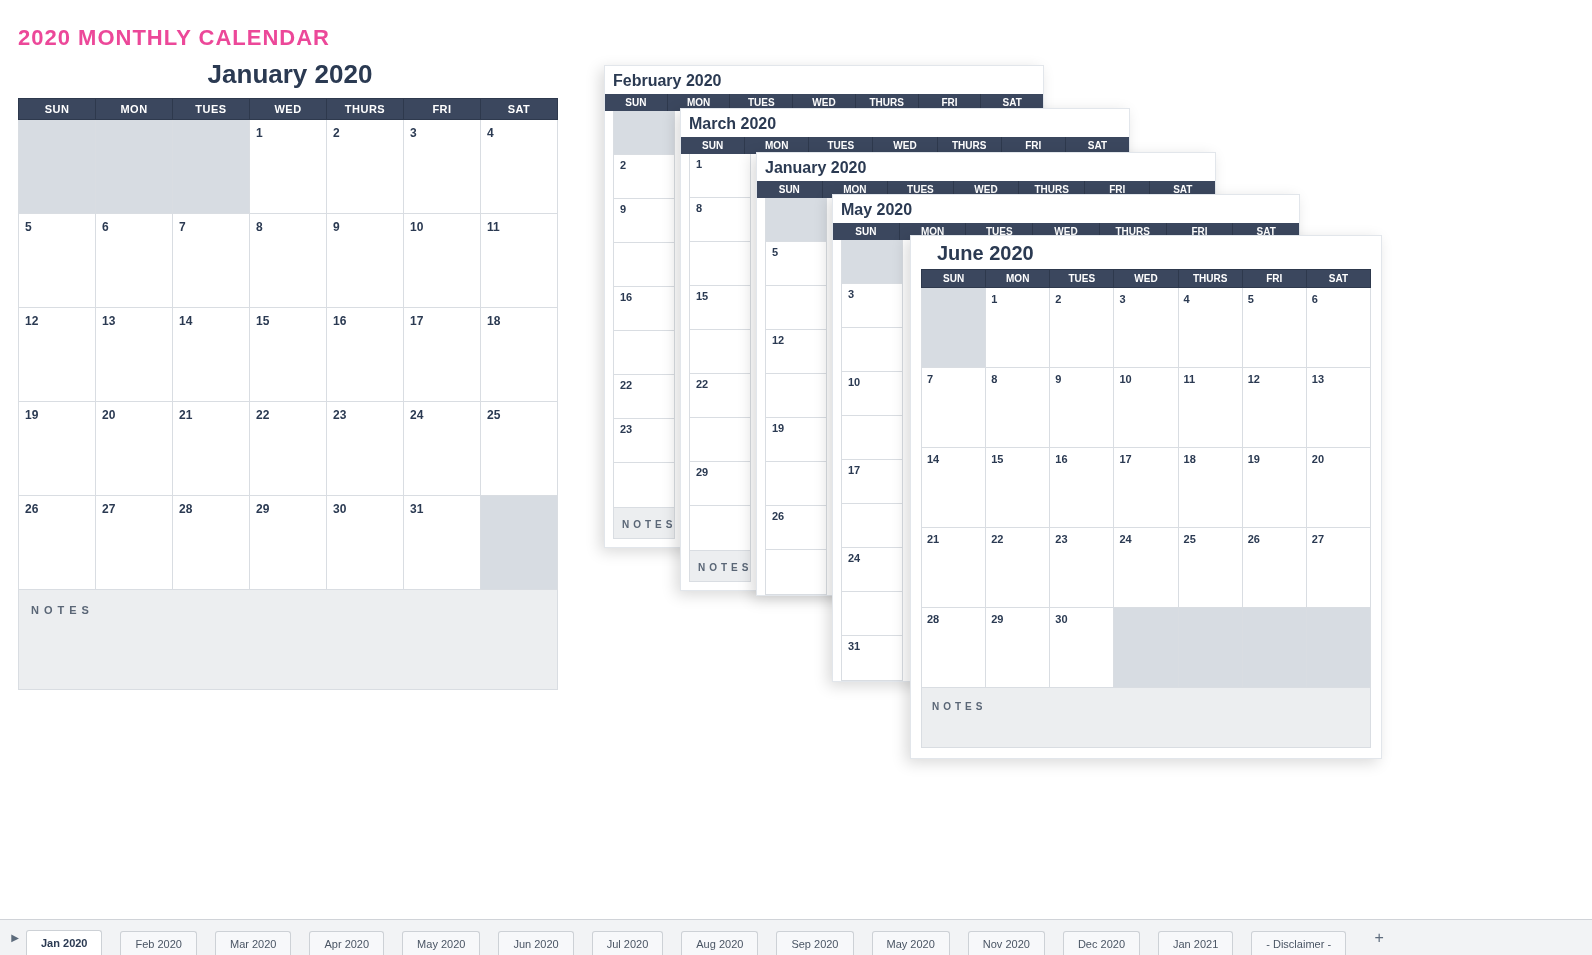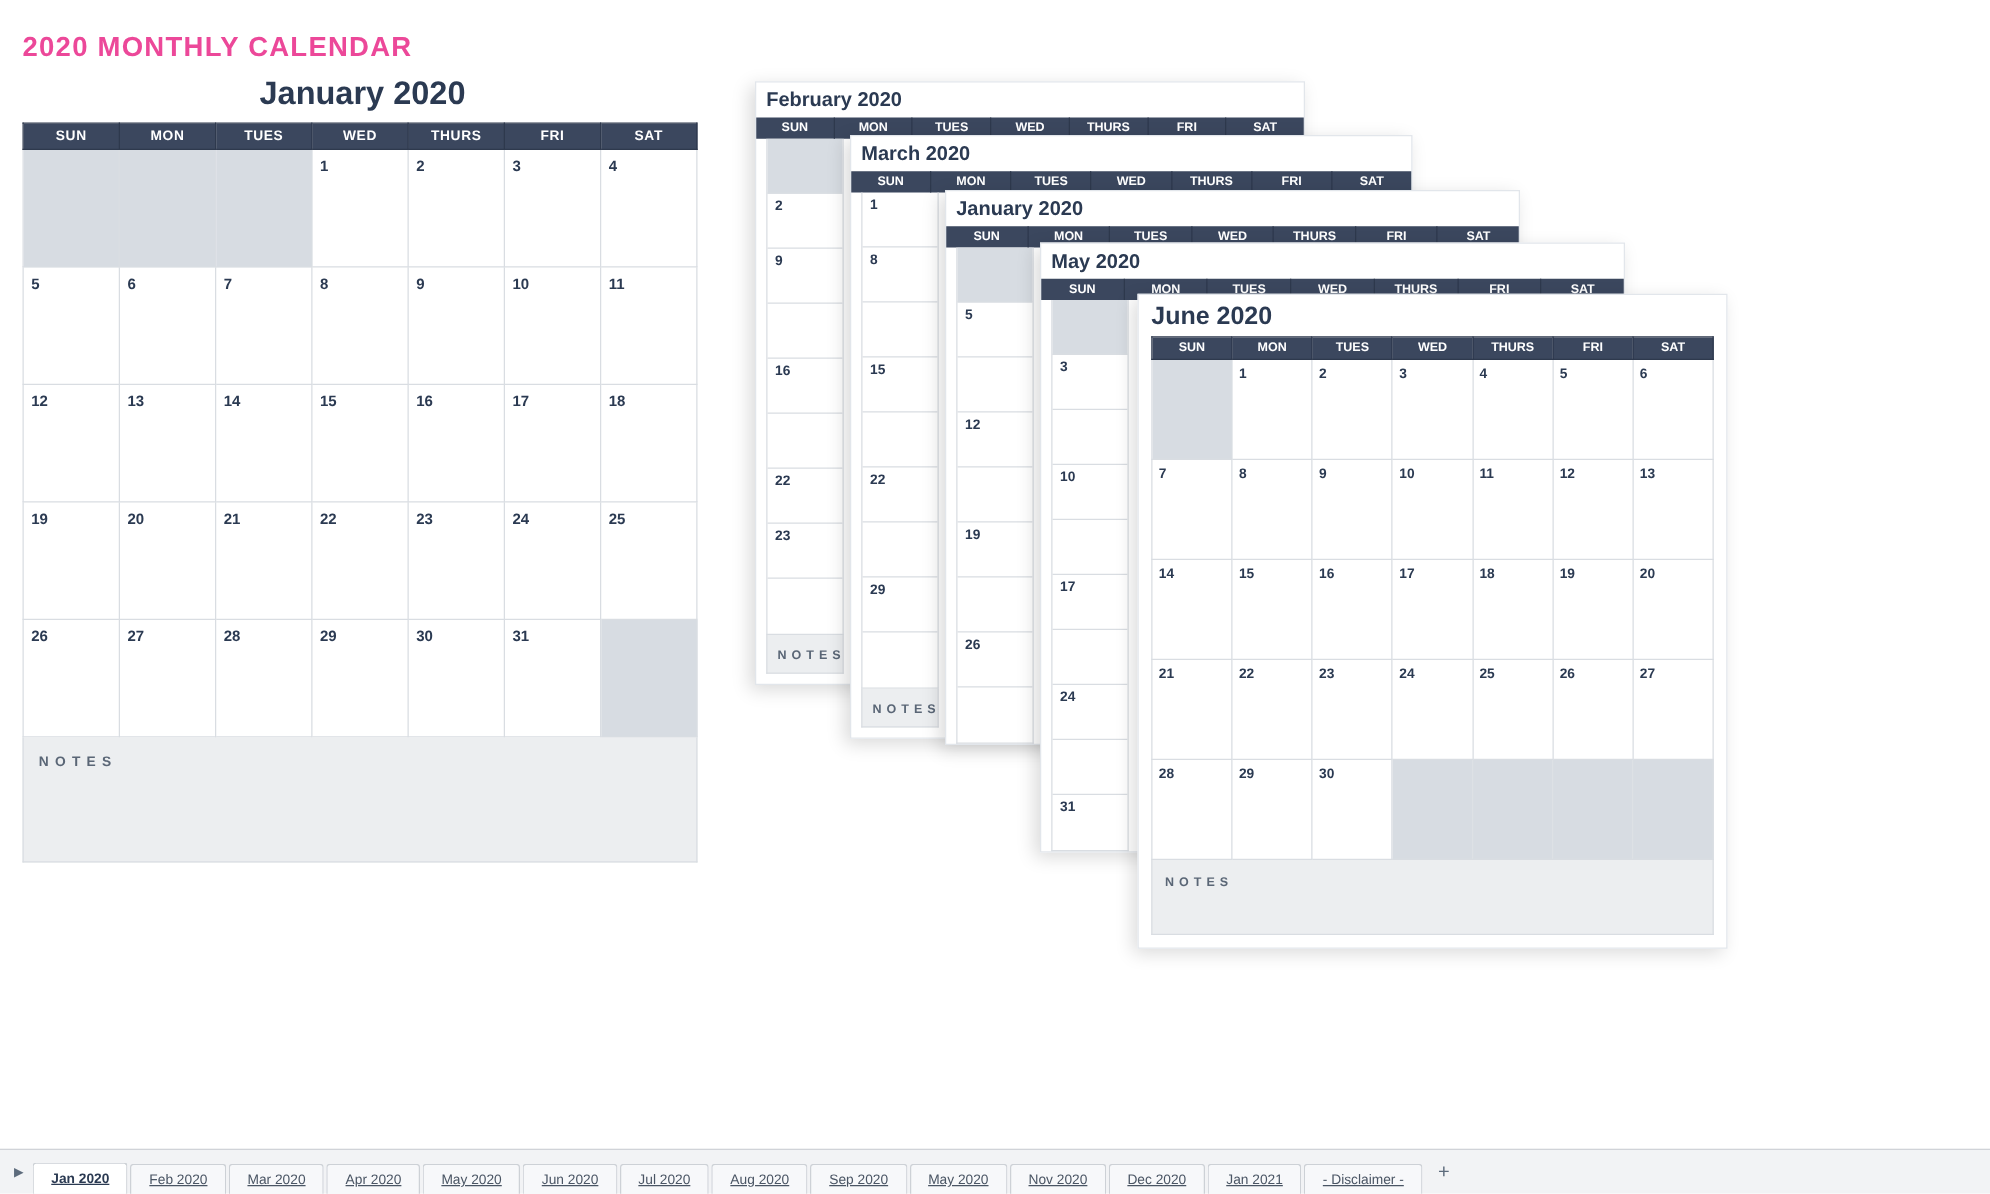--- a/index.html
+++ b/index.html
@@ -144,20 +144,21 @@
     box-shadow: -4px 4px 14px rgba(0,0,0,0.15);
     left: 910px;
     top: 235px;
     width: 472px;
   }
   .june-cal .month-title {
     font-size: 20px;
     font-weight: 700;
     color: #2b3a52;
     padding: 6px 10px 4px;
+    margin-left: 16px;
   }
   .june-cal table {
     width: calc(100% - 20px);
     margin: 0 10px 0 10px;
     border-collapse: collapse;
   }
   .june-cal th {
     background: #3b475e;
     color: #fff;
     font-size: 10px;
@@ -222,25 +223,24 @@
     align-items: flex-end;
   }
   .tab-strip .tab {
     background: #f7f8fa;
     border: 1px solid #cdd1d6;
     border-bottom: none;
     border-radius: 3px 3px 0 0;
     padding: 6px 14px;
     font-size: 11px;
     color: #4a5564;
-    margin-right: 2px;
+    margin-right: 18px;
     cursor: pointer;
     position: relative;
     top: 1px;
-    text-decoration: underline;
   }
   .tab-strip .tab.active {
     background: #ffffff;
     color: #2b3a52;
     font-weight: 600;
     border-bottom: 1px solid #fff;
   }
   .tab-strip .add-tab {
     width: 30px;
     display: flex;

